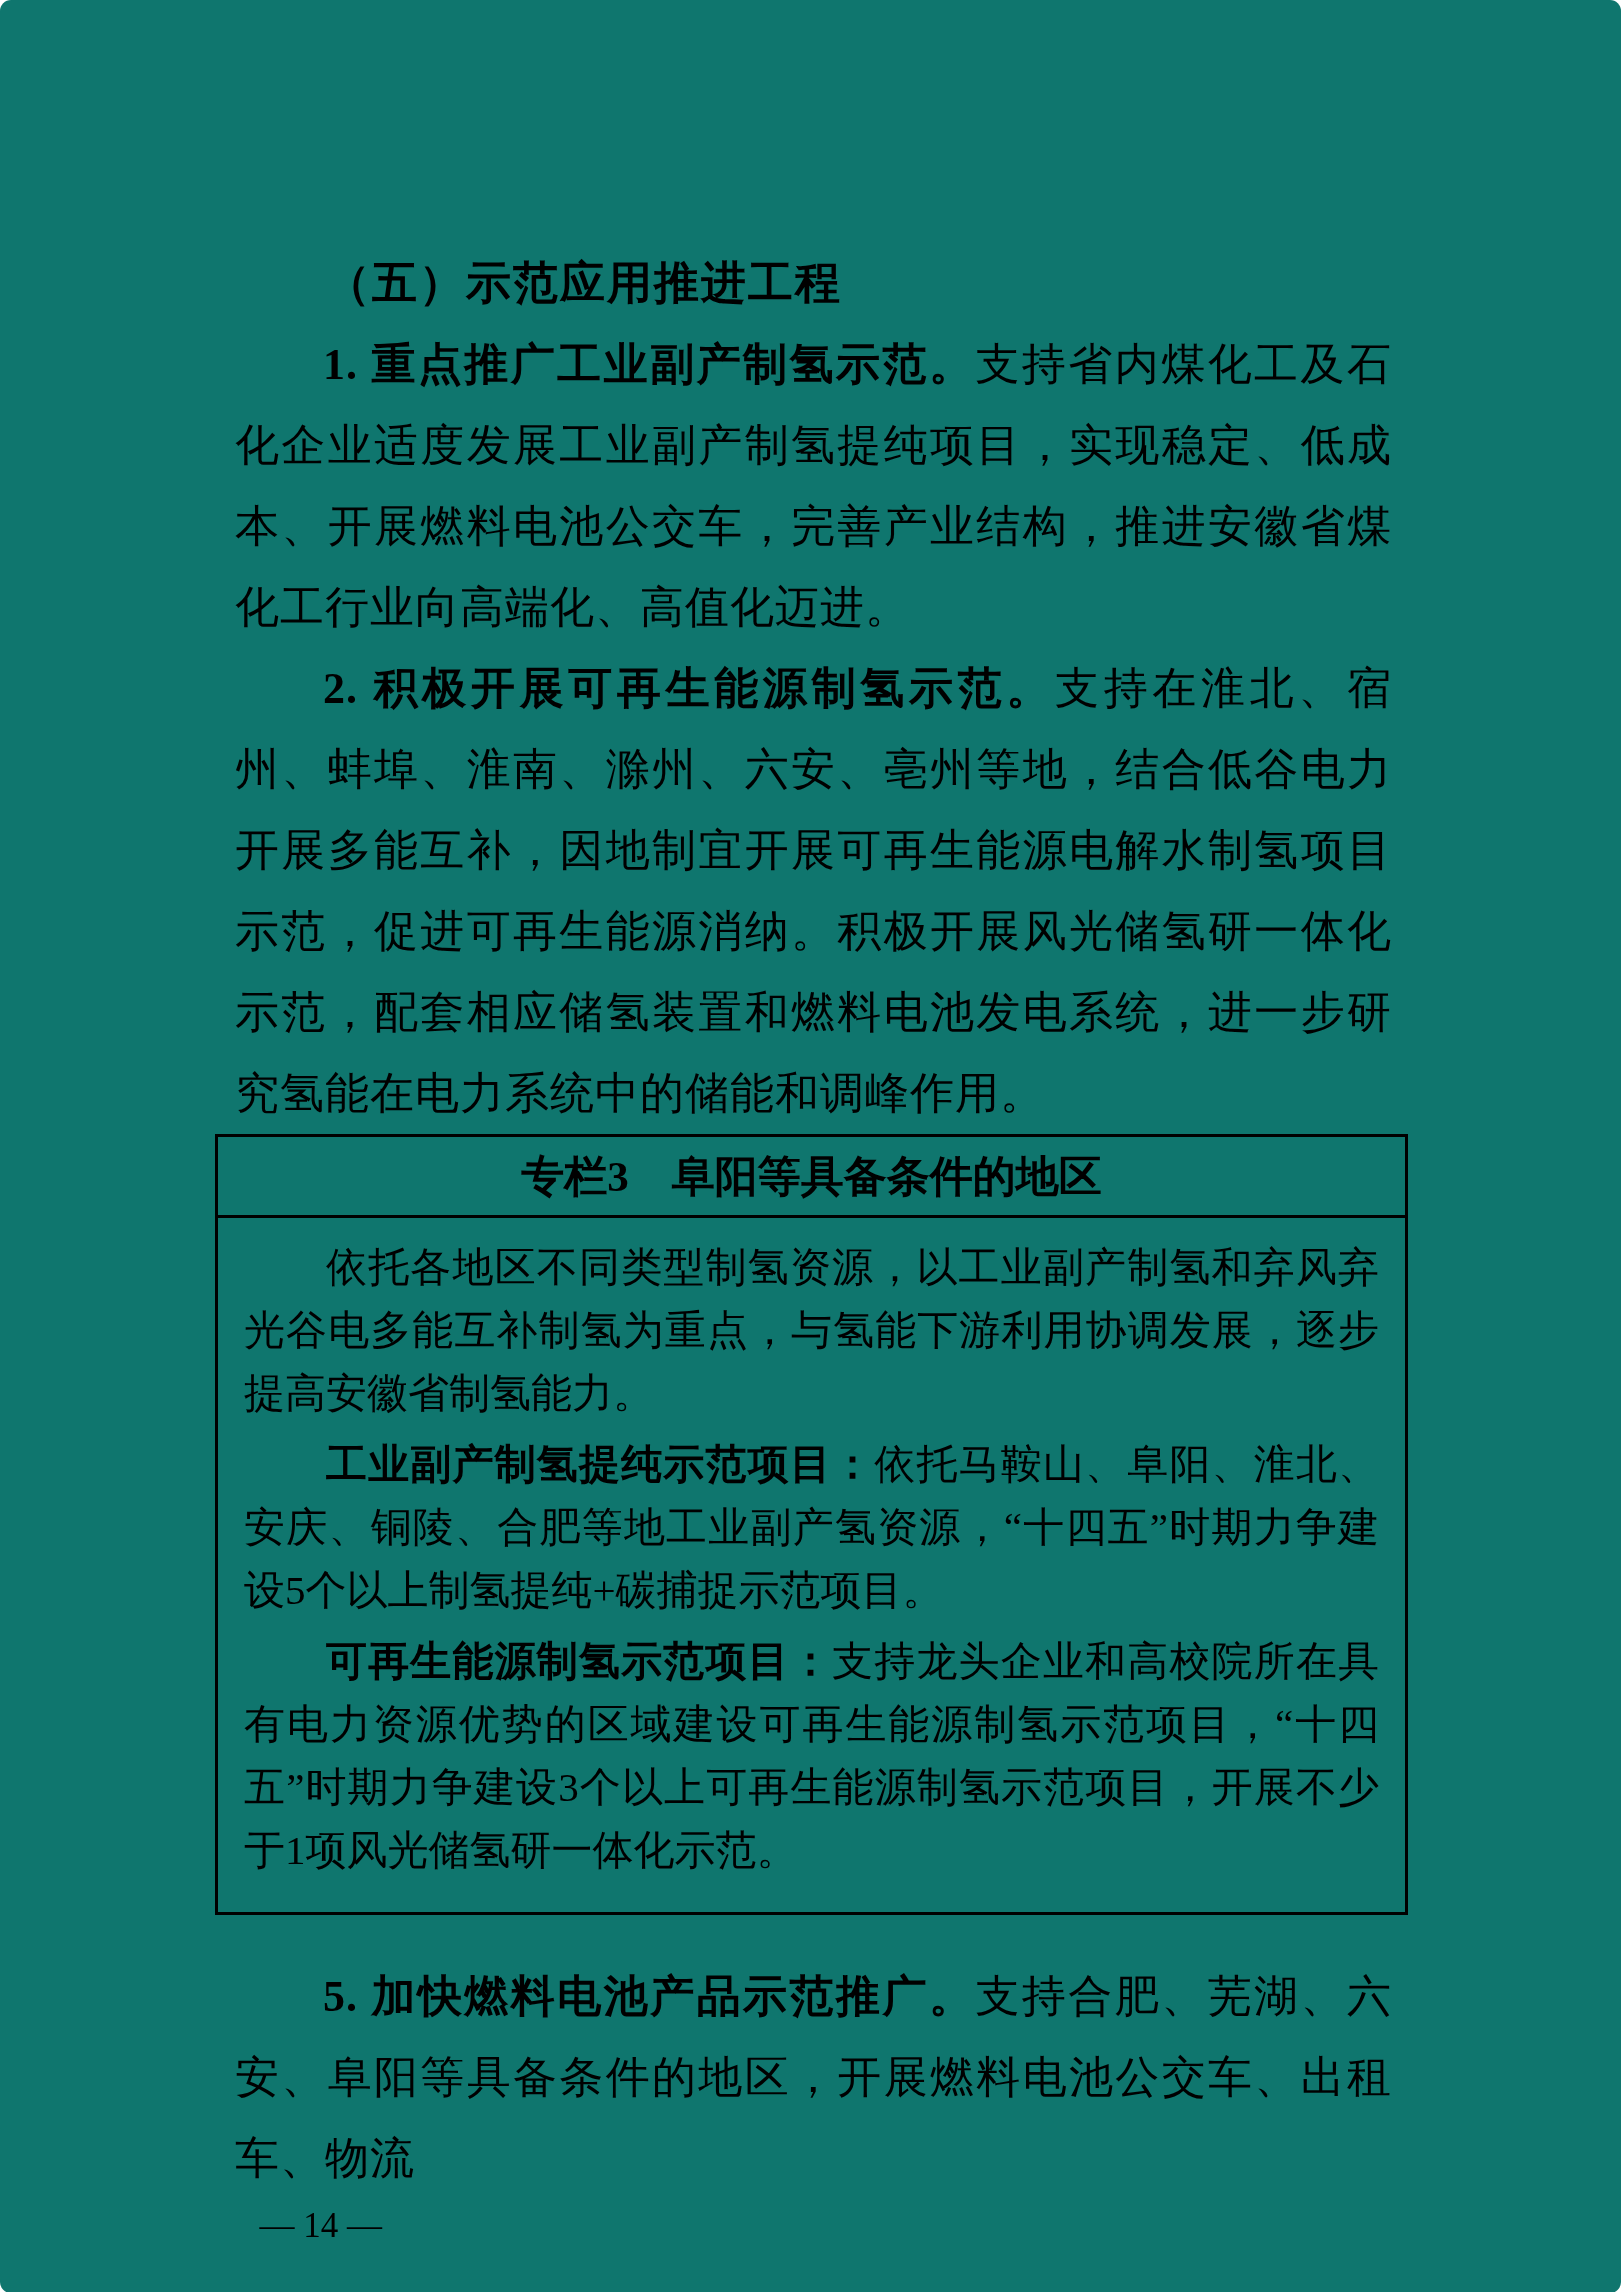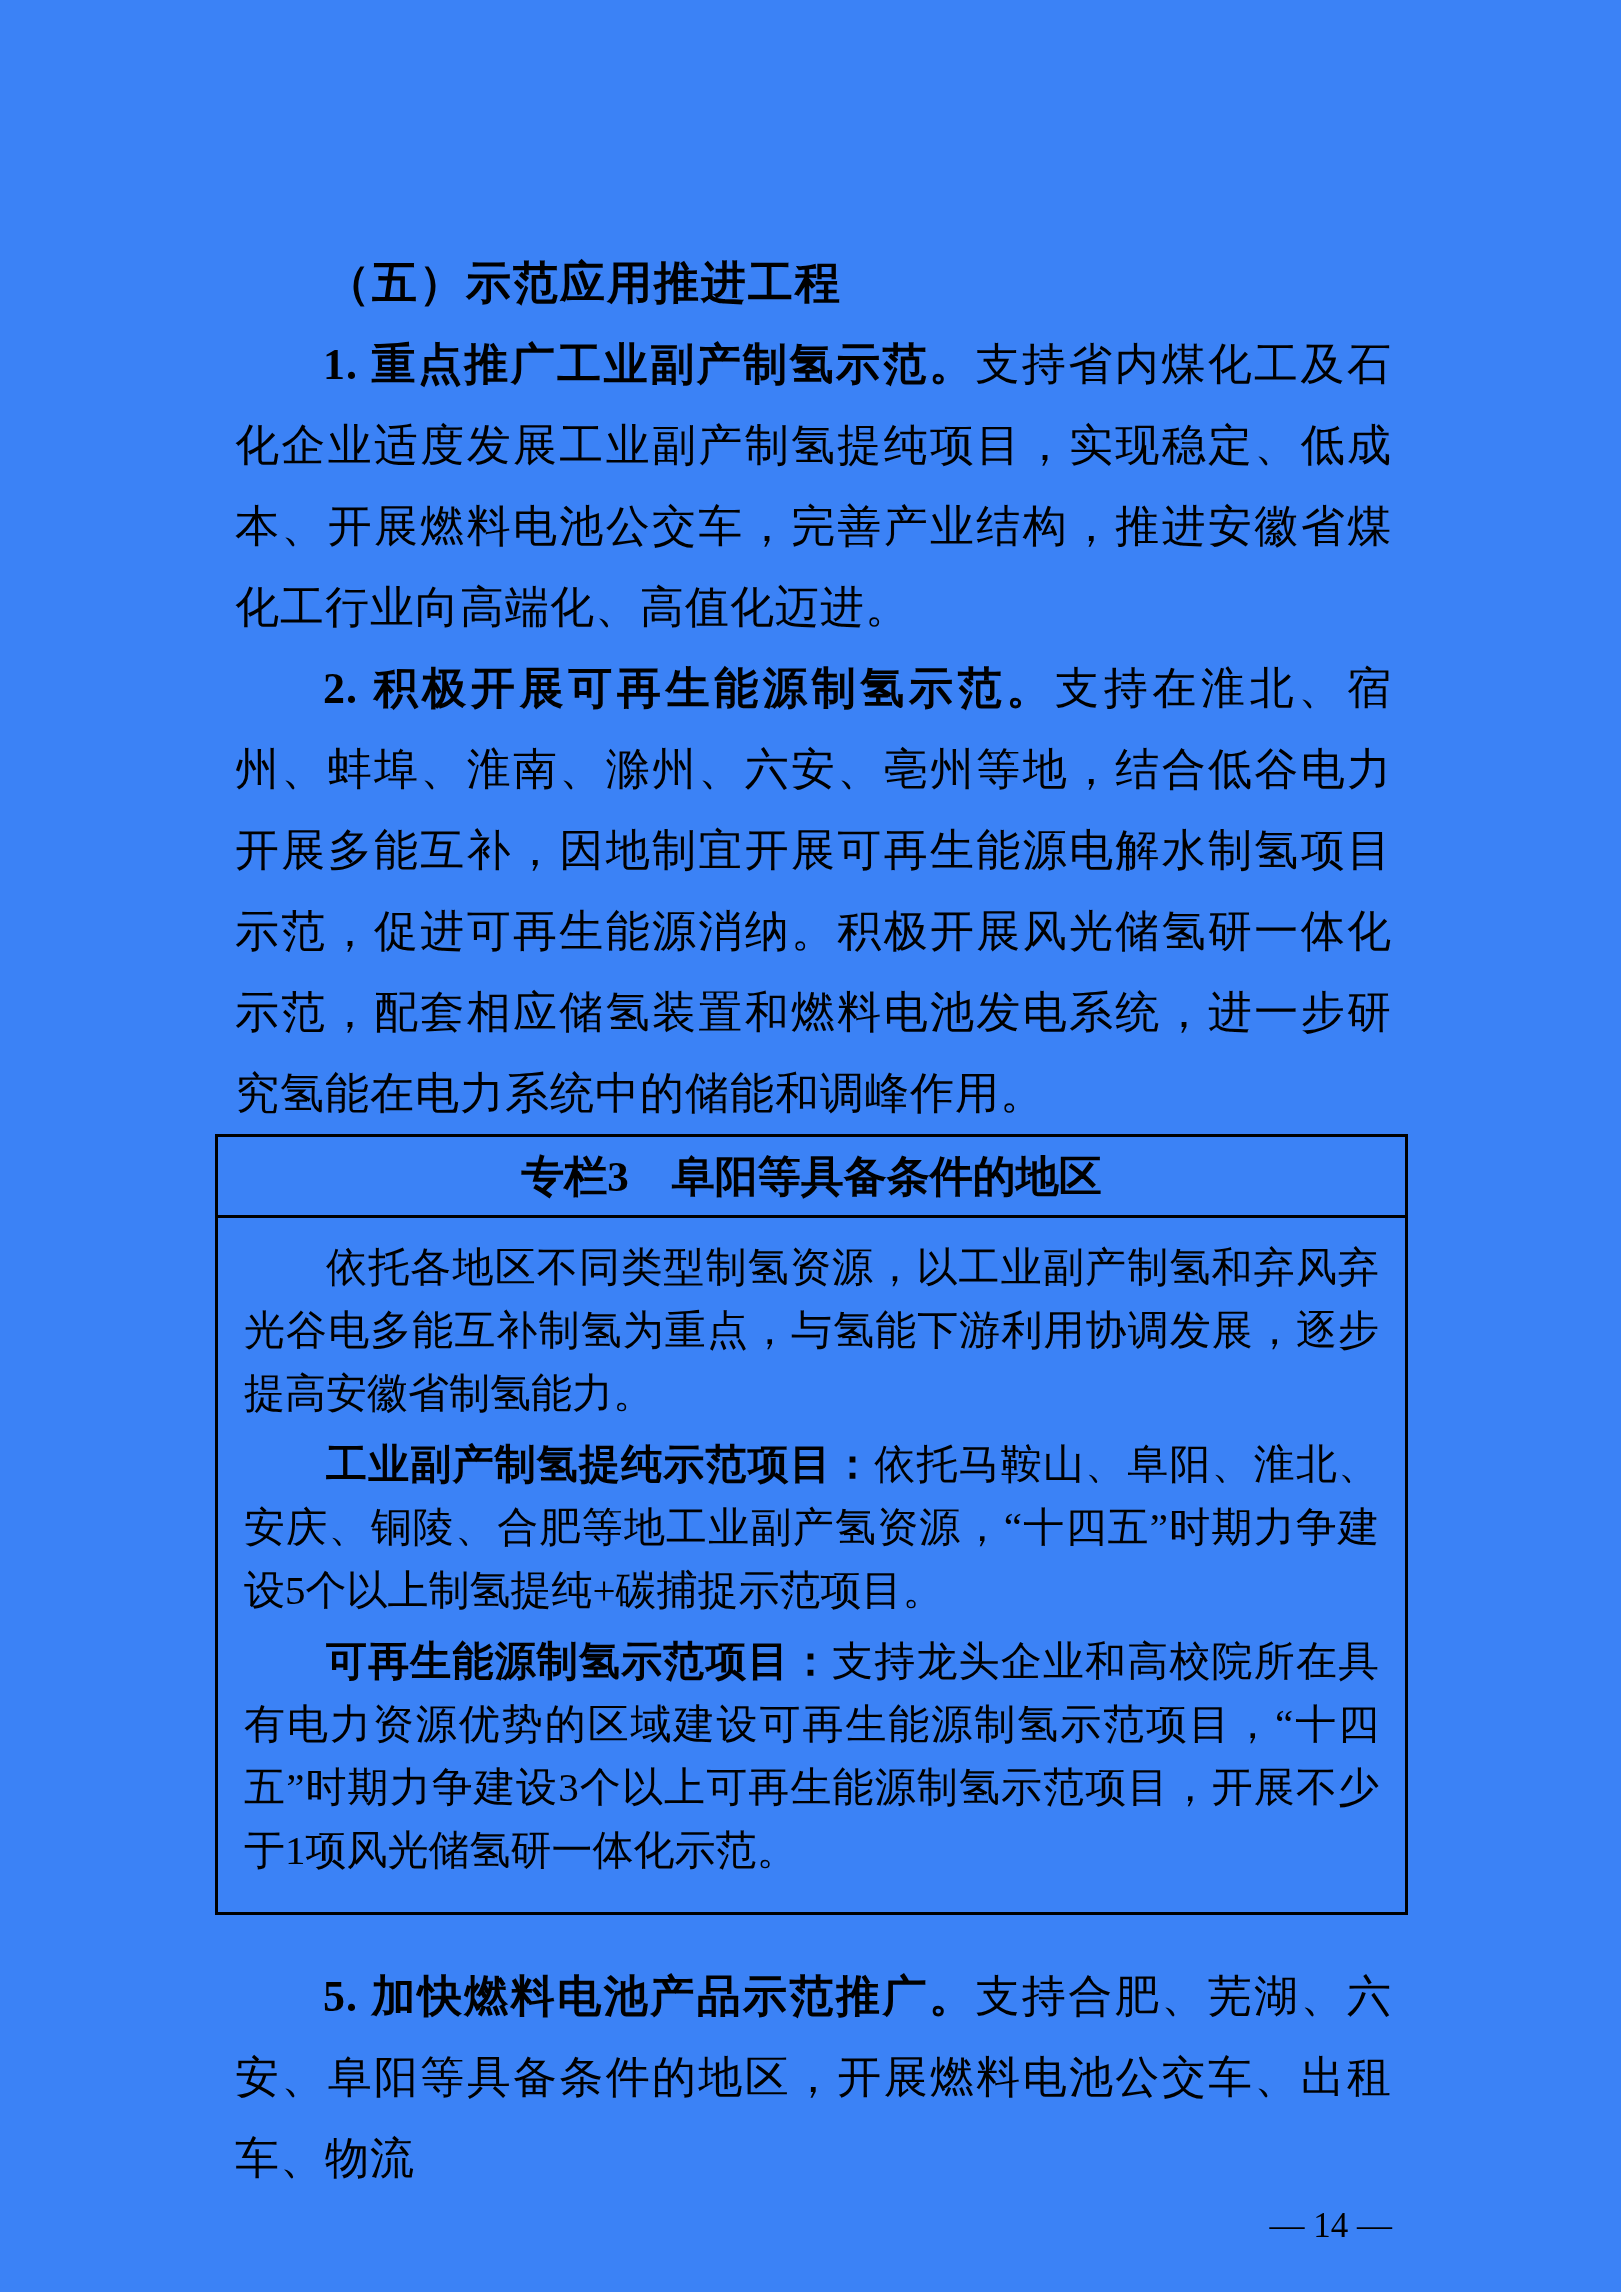--- a/index.html
+++ b/index.html
@@ -1,25 +1,26 @@
 <!DOCTYPE html>
 <html><head>
 <meta charset="utf-8">
 <style>
   html, body { margin: 0; padding: 0; background: #ffffff; }
   .page {
     position: relative;
     width: 1621px;
     height: 2293px;
-    background: #3b82f6;
+    background: #0f766e;
     color: #000000;
     font-family: "Liberation Serif", "DejaVu Serif", serif;
     box-sizing: border-box;
     padding: 243px 229px 0 235px;
     overflow: hidden;
+    border-radius: 11px;
   }
   .heading {
     margin: 0;
     font-size: 45px;
     font-weight: bold;
     line-height: 81px;
     text-indent: 2em;
     letter-spacing: 2px;
   }
   .para {
@@ -50,21 +51,20 @@
     line-height: 63px;
     text-indent: 2em;
     text-align: justify;
   }
   .para-after-box { margin-top: 41px; }
   .footer {
     margin-top: 3.9px;
     margin-left: 24.5px;
     font-size: 35px;
     line-height: 45px;
-    text-align: right;
   }
 </style>
 </head>
 <body>
 
 <div class="page">
 
   <h2 class="heading">（五）示范应用推进工程</h2>
 
   <p class="para"><span class="lead">1. 重点推广工业副产制氢示范。</span><span>支持省内煤化工及石化企业适度发展工业副产制氢提纯项目，实现稳定、低成本、开展燃料电池公交车，完善产业结构，推进安徽省煤化工行业向高端化、高值化迈进。</span></p>

